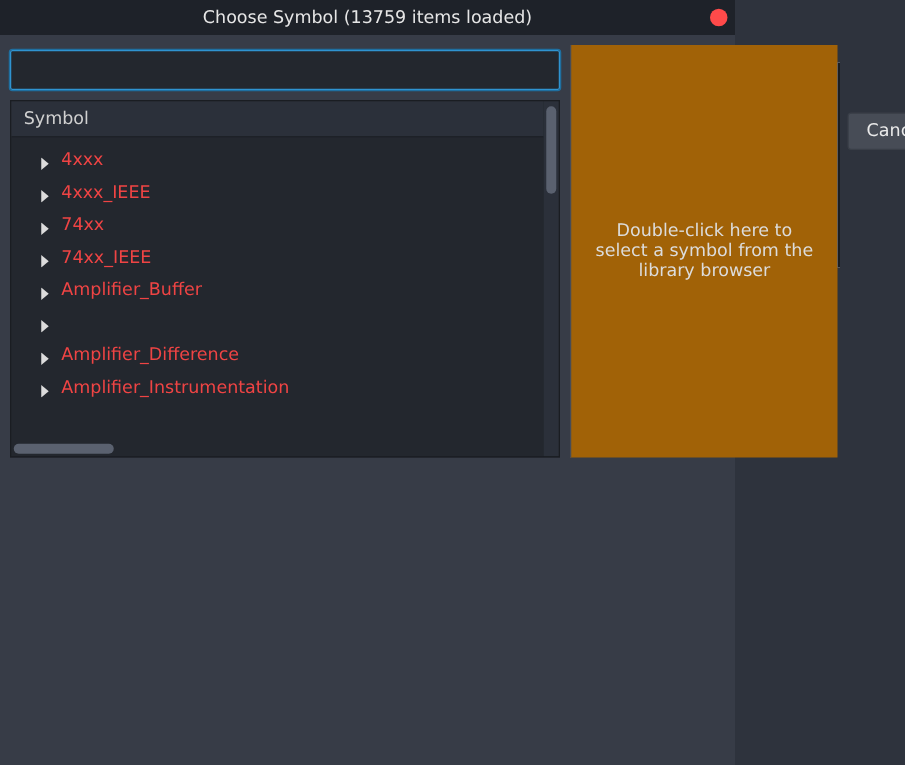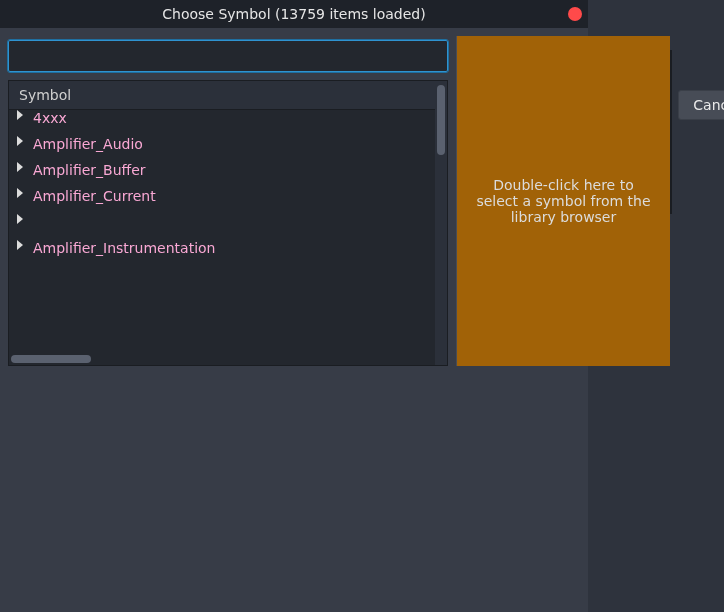--- a/index.html
+++ b/index.html
@@ -95,27 +95,28 @@
     padding: 6px 10px;
     font-size: 14px;
     border-bottom: 1px solid #1a1d22;
   }
   .tree-body {
     display: flex;
     flex-direction: column;
   }
   .tree-item {
     display: flex;
-    align-items: flex-start;
+    align-items: flex-end;
     height: 26px;
     padding: 0 6px;
     gap: 8px;
-    color: #f9a8d4;
+    color: #ef4444;
     cursor: default;
     white-space: nowrap;
+    margin-left: 16px;
   }
   .expander {
     width: 10px;
     height: 10px;
     display: inline-flex;
     align-items: center;
     justify-content: center;
   }
   .expander svg { display: block; }
 
@@ -231,44 +232,60 @@
                     </svg>
                   </span>
                   <span>4xxx</span>
                 </div>
                 <div class="tree-item">
                   <span class="expander">
                     <svg width="8" height="10" viewBox="0 0 8 10" xmlns="http://www.w3.org/2000/svg">
                       <path d="M1 0 L7 5 L1 10 Z" fill="#dcdcdc"></path>
                     </svg>
                   </span>
-                  <span>Amplifier_Audio</span>
+                  <span>4xxx_IEEE</span>
+                </div>
+                <div class="tree-item">
+                  <span class="expander">
+                    <svg width="8" height="10" viewBox="0 0 8 10" xmlns="http://www.w3.org/2000/svg">
+                      <path d="M1 0 L7 5 L1 10 Z" fill="#dcdcdc"></path>
+                    </svg>
+                  </span>
+                  <span>74xx</span>
+                </div>
+                <div class="tree-item">
+                  <span class="expander">
+                    <svg width="8" height="10" viewBox="0 0 8 10" xmlns="http://www.w3.org/2000/svg">
+                      <path d="M1 0 L7 5 L1 10 Z" fill="#dcdcdc"></path>
+                    </svg>
+                  </span>
+                  <span>74xx_IEEE</span>
                 </div>
                 <div class="tree-item">
                   <span class="expander">
                     <svg width="8" height="10" viewBox="0 0 8 10" xmlns="http://www.w3.org/2000/svg">
                       <path d="M1 0 L7 5 L1 10 Z" fill="#dcdcdc"></path>
                     </svg>
                   </span>
                   <span>Amplifier_Buffer</span>
                 </div>
                 <div class="tree-item">
                   <span class="expander">
                     <svg width="8" height="10" viewBox="0 0 8 10" xmlns="http://www.w3.org/2000/svg">
                       <path d="M1 0 L7 5 L1 10 Z" fill="#dcdcdc"></path>
                     </svg>
                   </span>
-                  <span>Amplifier_Current</span>
-                </div>
-                <div class="tree-item">
-                  <span class="expander">
-                    <svg width="8" height="10" viewBox="0 0 8 10" xmlns="http://www.w3.org/2000/svg">
-                      <path d="M1 0 L7 5 L1 10 Z" fill="#dcdcdc"></path>
-                    </svg>
-                  </span>
+                </div>
+                <div class="tree-item">
+                  <span class="expander">
+                    <svg width="8" height="10" viewBox="0 0 8 10" xmlns="http://www.w3.org/2000/svg">
+                      <path d="M1 0 L7 5 L1 10 Z" fill="#dcdcdc"></path>
+                    </svg>
+                  </span>
+                  <span>Amplifier_Difference</span>
                 </div>
                 <div class="tree-item">
                   <span class="expander">
                     <svg width="8" height="10" viewBox="0 0 8 10" xmlns="http://www.w3.org/2000/svg">
                       <path d="M1 0 L7 5 L1 10 Z" fill="#dcdcdc"></path>
                     </svg>
                   </span>
                   <span>Amplifier_Instrumentation</span>
                 </div>
               </div>

